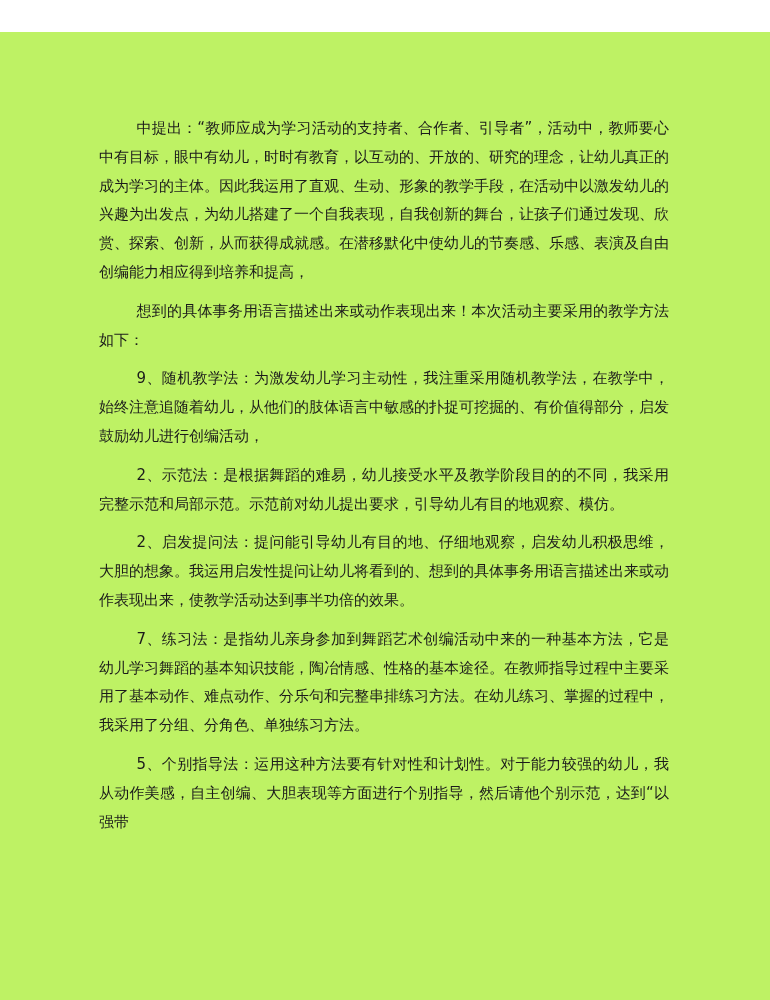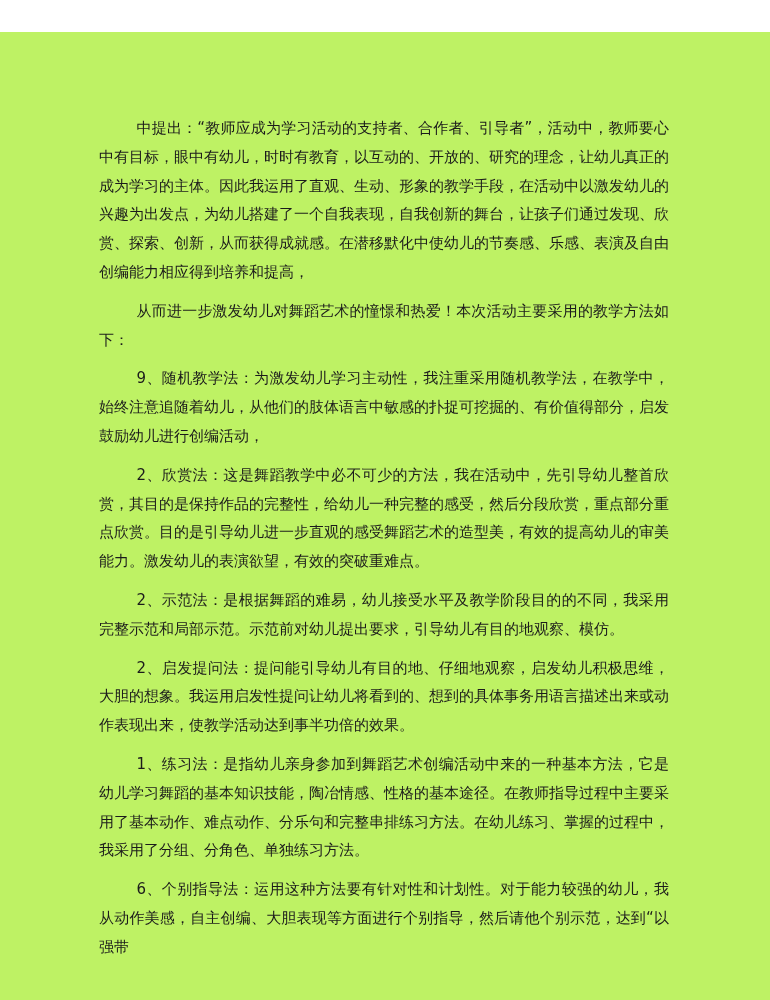--- a/index.html
+++ b/index.html
@@ -32,21 +32,20 @@
     letter-spacing: 0;
     word-break: break-all;
   }
 </style>
 </head>
 <body>
 
 <div class="page">
   <div class="content">
     <p class="para">中提出：“教师应成为学习活动的支持者、合作者、引导者”，活动中，教师要心中有目标，眼中有幼儿，时时有教育，以互动的、开放的、研究的理念，让幼儿真正的成为学习的主体。因此我运用了直观、生动、形象的教学手段，在活动中以激发幼儿的兴趣为出发点，为幼儿搭建了一个自我表现，自我创新的舞台，让孩子们通过发现、欣赏、探索、创新，从而获得成就感。在潜移默化中使幼儿的节奏感、乐感、表演及自由创编能力相应得到培养和提高，</p>
-    <p class="para">从而进一步激发幼儿对舞蹈艺术的憧憬和热爱！本次活动主要采用的教学方法如下：</p>
+    <p class="para">想到的具体事务用语言描述出来或动作表现出来！本次活动主要采用的教学方法如下：</p>
     <p class="para">9、随机教学法：为激发幼儿学习主动性，我注重采用随机教学法，在教学中，始终注意追随着幼儿，从他们的肢体语言中敏感的扑捉可挖掘的、有价值得部分，启发鼓励幼儿进行创编活动，</p>
-    <p class="para">2、欣赏法：这是舞蹈教学中必不可少的方法，我在活动中，先引导幼儿整首欣赏，其目的是保持作品的完整性，给幼儿一种完整的感受，然后分段欣赏，重点部分重点欣赏。目的是引导幼儿进一步直观的感受舞蹈艺术的造型美，有效的提高幼儿的审美能力。激发幼儿的表演欲望，有效的突破重难点。</p>
     <p class="para">2、示范法：是根据舞蹈的难易，幼儿接受水平及教学阶段目的的不同，我采用完整示范和局部示范。示范前对幼儿提出要求，引导幼儿有目的地观察、模仿。</p>
     <p class="para">2、启发提问法：提问能引导幼儿有目的地、仔细地观察，启发幼儿积极思维，大胆的想象。我运用启发性提问让幼儿将看到的、想到的具体事务用语言描述出来或动作表现出来，使教学活动达到事半功倍的效果。</p>
-    <p class="para">1、练习法：是指幼儿亲身参加到舞蹈艺术创编活动中来的一种基本方法，它是幼儿学习舞蹈的基本知识技能，陶冶情感、性格的基本途径。在教师指导过程中主要采用了基本动作、难点动作、分乐句和完整串排练习方法。在幼儿练习、掌握的过程中，我采用了分组、分角色、单独练习方法。</p>
-    <p class="para">6、个别指导法：运用这种方法要有针对性和计划性。对于能力较强的幼儿，我从动作美感，自主创编、大胆表现等方面进行个别指导，然后请他个别示范，达到“以强带</p>
+    <p class="para">7、练习法：是指幼儿亲身参加到舞蹈艺术创编活动中来的一种基本方法，它是幼儿学习舞蹈的基本知识技能，陶冶情感、性格的基本途径。在教师指导过程中主要采用了基本动作、难点动作、分乐句和完整串排练习方法。在幼儿练习、掌握的过程中，我采用了分组、分角色、单独练习方法。</p>
+    <p class="para">5、个别指导法：运用这种方法要有针对性和计划性。对于能力较强的幼儿，我从动作美感，自主创编、大胆表现等方面进行个别指导，然后请他个别示范，达到“以强带</p>
   </div>
 </div>
 
 </body></html>

